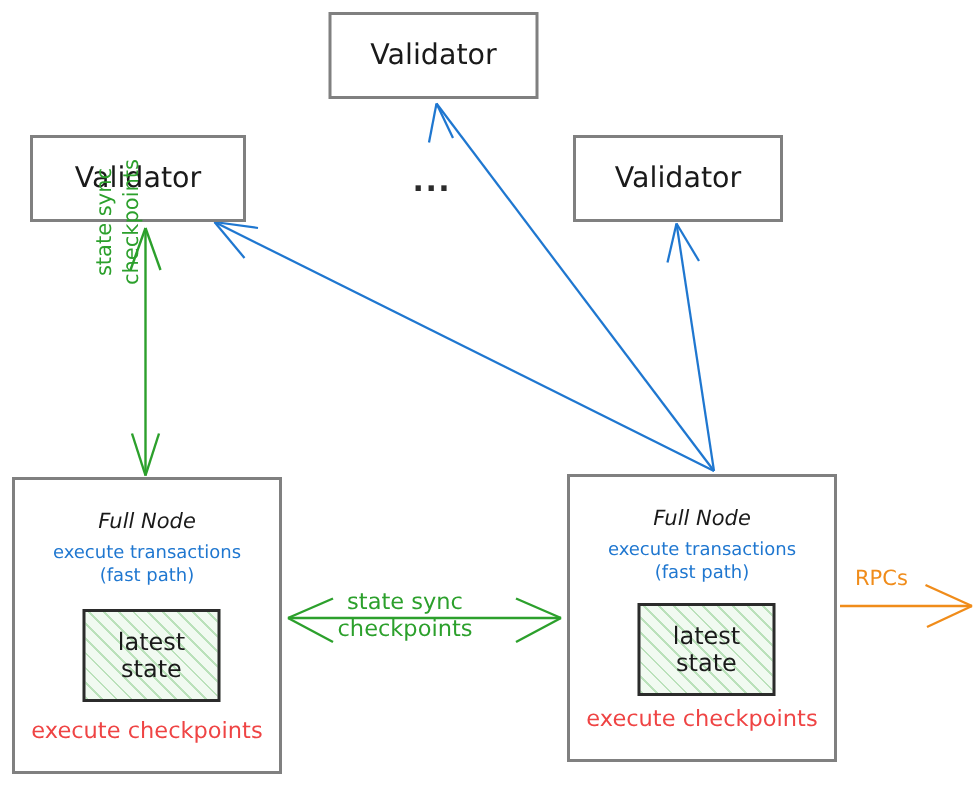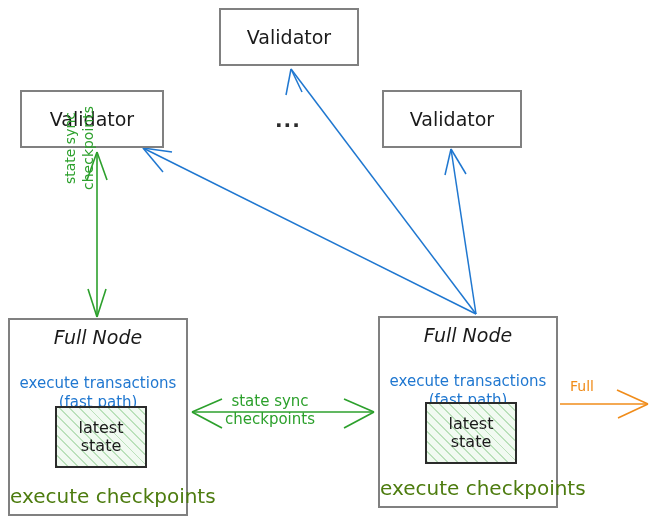--- a/index.html
+++ b/index.html
@@ -37,34 +37,34 @@
     font-size: 19px;
     font-family: "DejaVu Sans", sans-serif;
     white-space: nowrap;
   }
   .validator-label {
     top: 50%;
     transform: translateY(-50%);
     line-height: 1;
   }
   .fullnode-title {
-    top: 6px;
-    font-size: 19px;
+    top: 20px;
+    font-size: 14px;
     font-style: italic;
   }
   .fullnode-blue {
-    top: 54px;
+    top: 41px;
     color: #1f77d0;
+    font-size: 12px;
+    line-height: 1.25;
+  }
+  .fullnode-green {
+    bottom: 18px;
+    color: #ef4444;
     font-size: 15px;
-    line-height: 1.25;
-  }
-  .fullnode-green {
-    bottom: 6px;
-    color: #4d7c0f;
-    font-size: 20px;
   }
   .state-box {
     position: absolute;
     box-sizing: border-box;
     border: 2px solid #2b2b2b;
     border-radius: 0;
     background-color: #f1faf1;
     background-image: repeating-linear-gradient(
       45deg,
       rgba(44,160,44,0.28) 0px,
@@ -227,15 +227,15 @@
   <div class="edge-label lbl-statesync-mid">
     <div>state sync</div>
     <div>checkpoints</div>
   </div>
 
   <div class="edge-label lbl-statesync-vert">
     <div class="vline">state sync</div>
     <div class="vline">checkpoints</div>
   </div>
 
-  <div class="edge-label lbl-rpcs">Full</div>
+  <div class="edge-label lbl-rpcs">RPCs</div>
 
 </div>
 
 </body></html>

